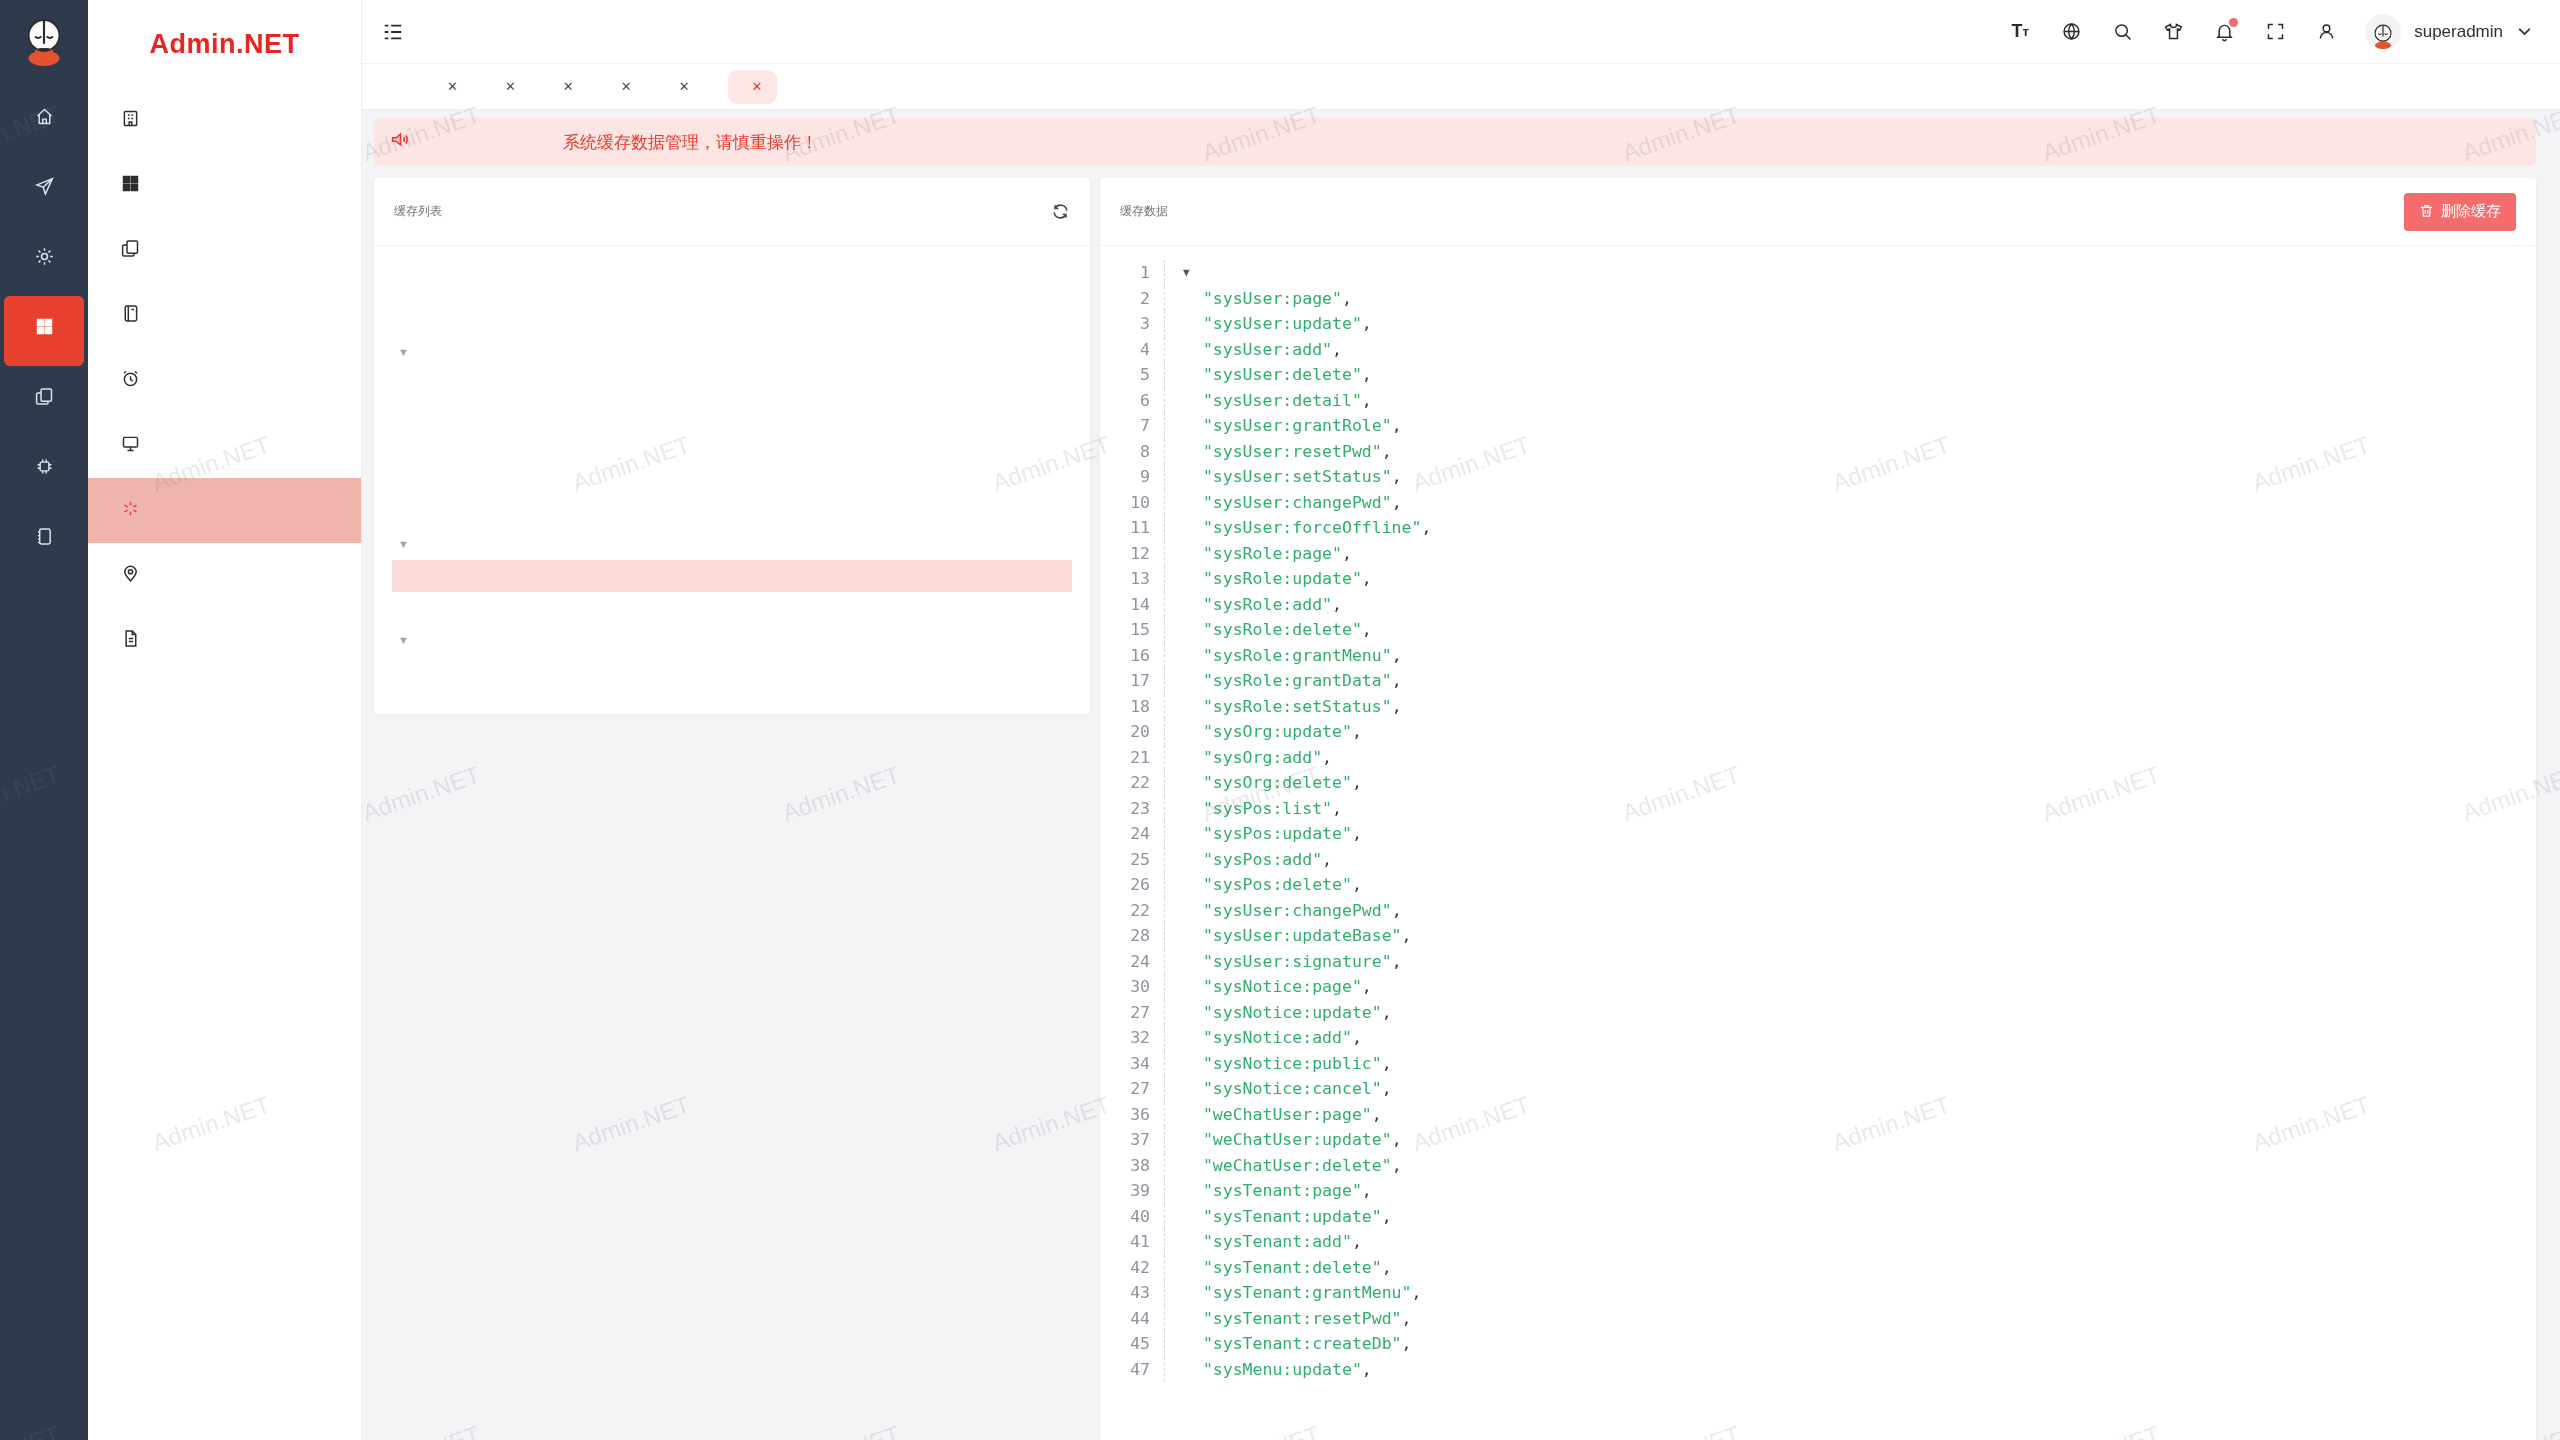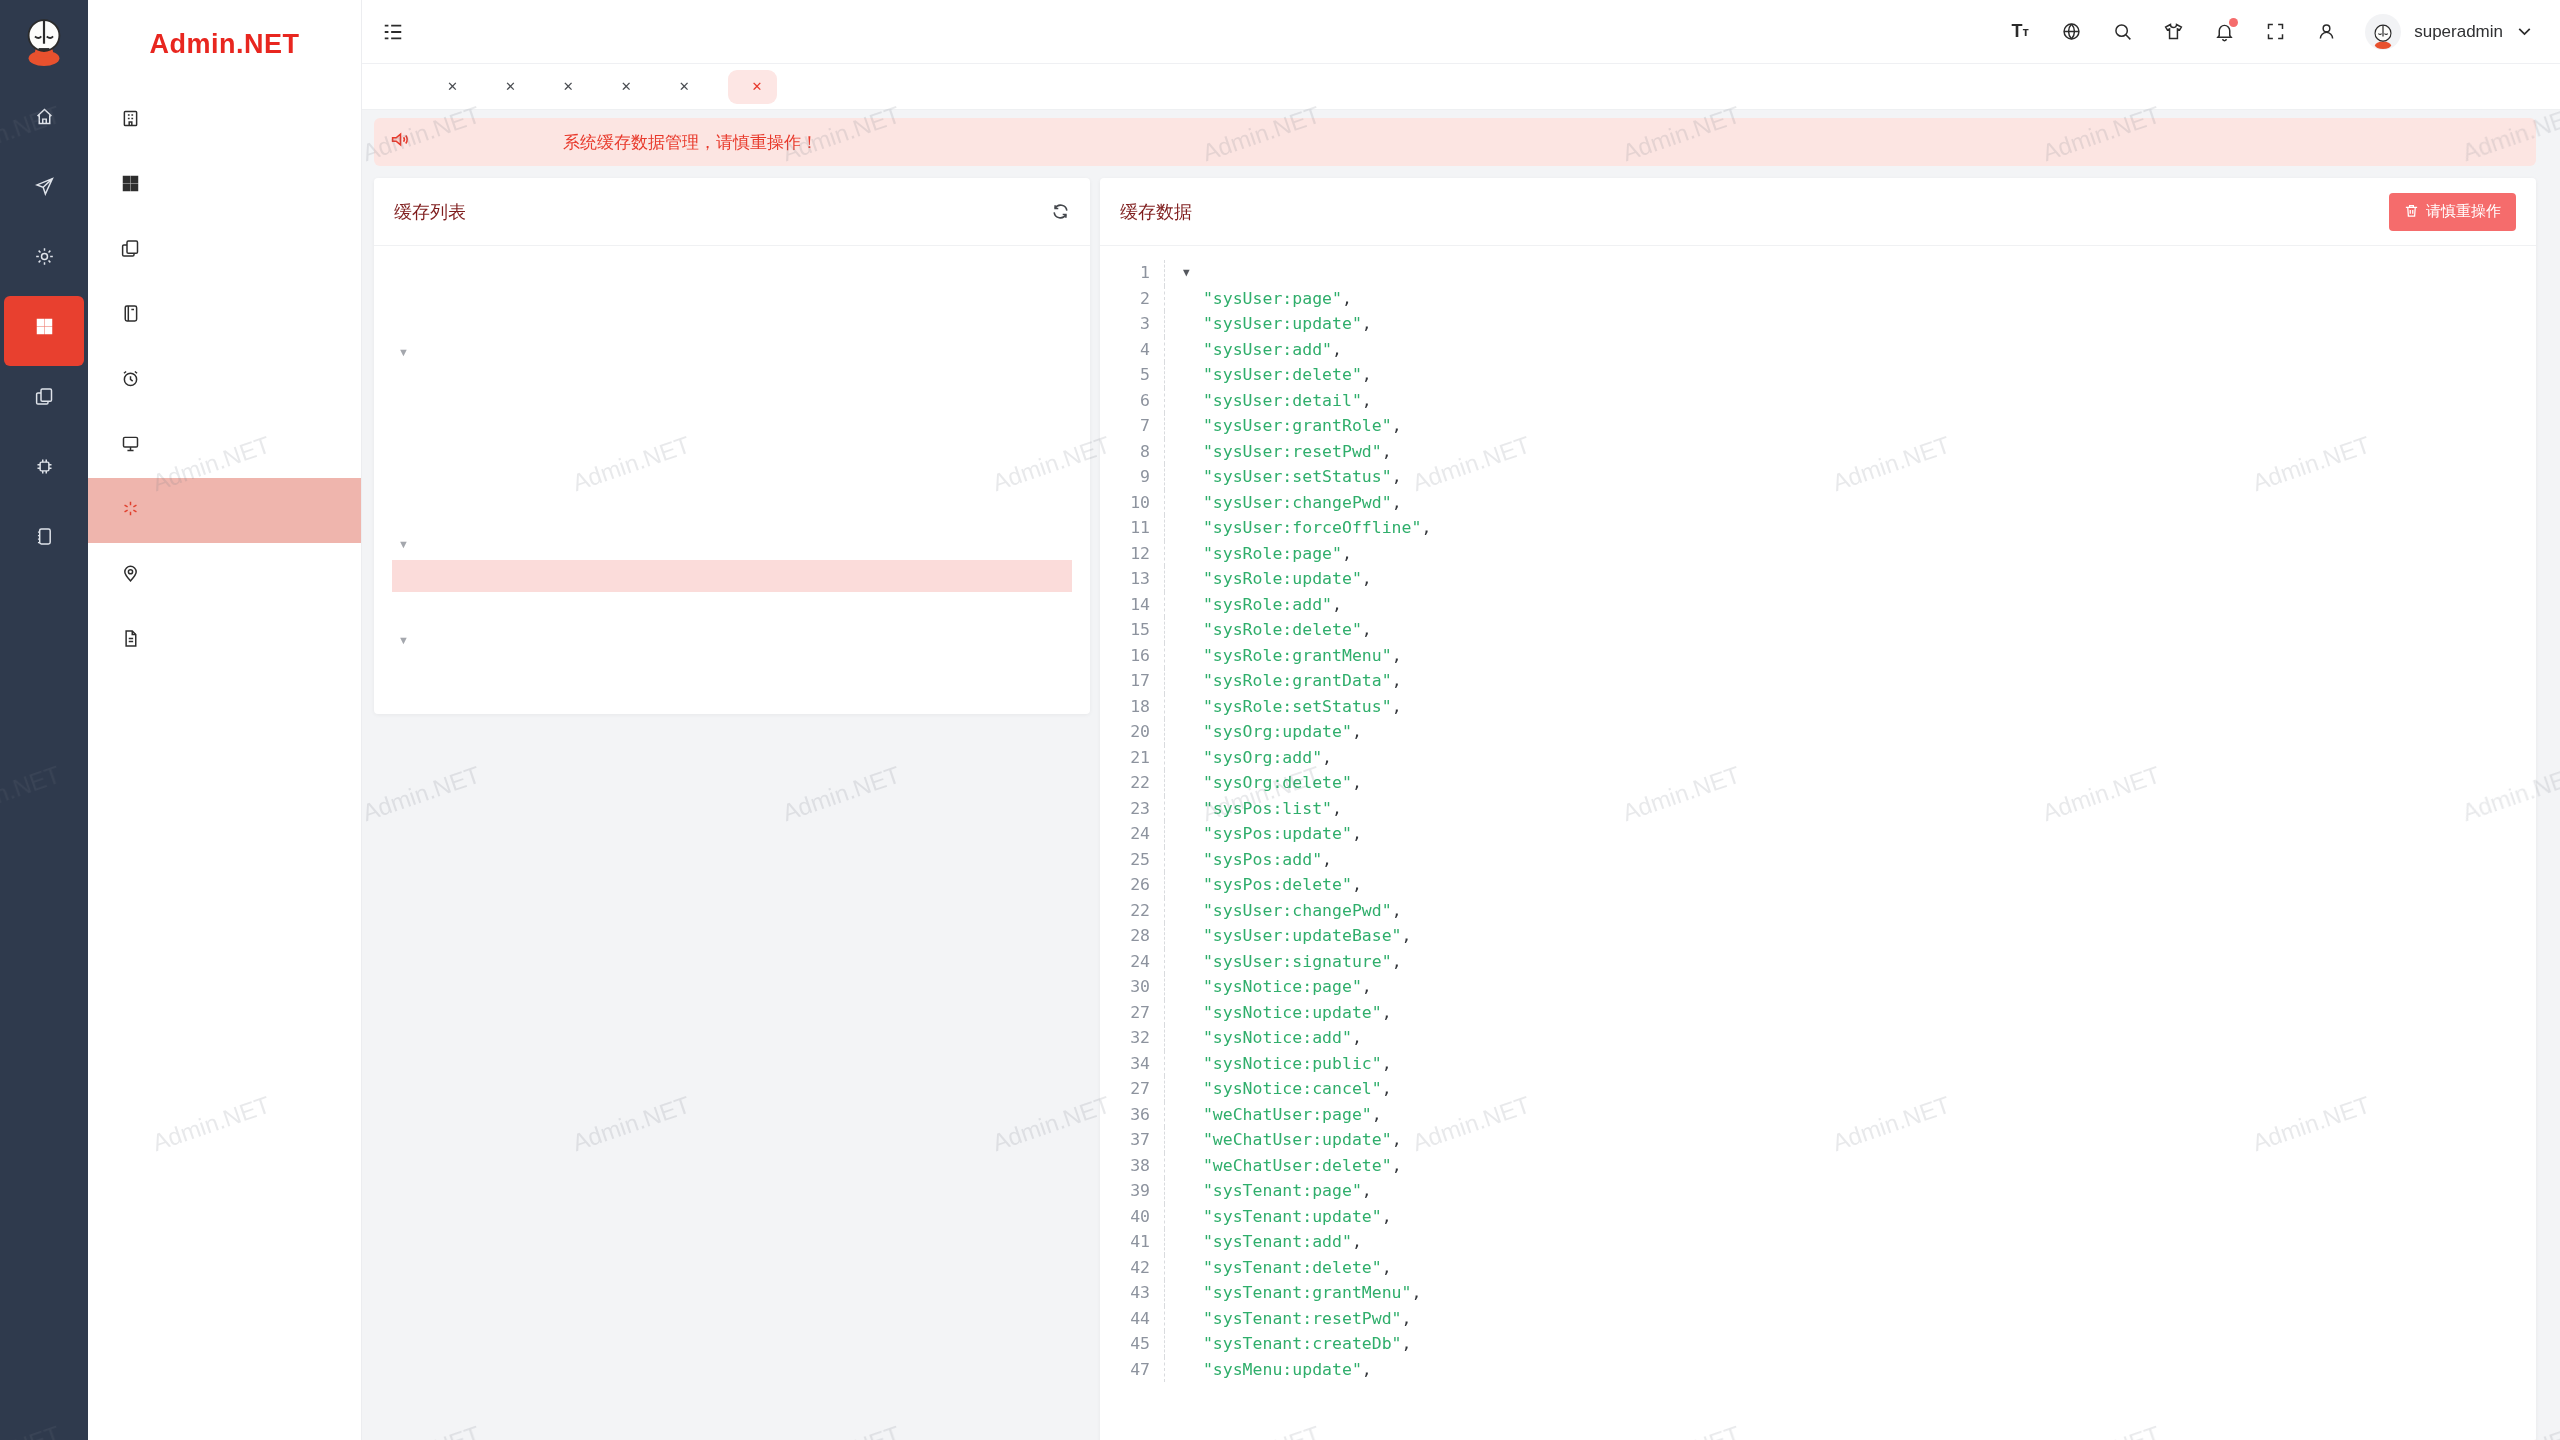--- a/index.html
+++ b/index.html
@@ -54,21 +54,21 @@
   
   .content { flex:1; background:#f3f4f6; min-height:0; }
   .alert { margin:8px 24px 0 12px; height:48px; background:#fce5e2; border-radius:6px;
            display:flex; align-items:center; padding:0 16px; color:#e8392b; font-size:17px; }
   .alert svg { width:21px; height:21px; flex:0 0 21px; }
   .alert-text { margin-left:152px; }
   .panels { display:flex; gap:10px; margin:12px 24px 0 12px; align-items:flex-start; }
   .card { background:#fff; border-radius:4px; box-shadow:0 1px 4px rgba(0,0,0,.05); }
   .card-head { height:68px; display:flex; align-items:center; justify-content:space-between;
                padding:0 20px; border-bottom:1px solid #f0f1f3; }
-  .card-title { font-size:18px; color:#7f1d1d; }
+  .card-title { font-size:12px; color:#737373; }
   .list-card { width:716px; flex:0 0 716px; height:536px; }
   .data-card { flex:1; height:1290px; overflow:hidden; }
   .refresh { cursor:pointer; display:flex; color:#43464b; }
   .refresh svg { width:19px; height:19px; }
 
   
   .tree { padding:26px 0 0 0; }
   .tree-row { height:32px; display:flex; align-items:center; margin:0 18px; position:relative;
               font-size:17px; color:#35383d; cursor:pointer; }
   .tree-row .caret { position:absolute; left:6px; top:50%; transform:translateY(-50%);
@@ -412,21 +412,21 @@
 
         <section class="card data-card">
           <div class="card-head">
             <span class="card-title">缓存数据</span>
             <button class="del-btn">
               <span>
                 <svg viewBox="0 0 24 24" fill="none" stroke="#fff" stroke-width="2">
                   <path d="M3 7h18M9 7V4h6v3M6 7l1 14h10l1-14M10 11v6M14 11v6"></path>
                 </svg>
               </span>
-              <span>请慎重操作</span>
+              <span>删除缓存</span>
             </button>
           </div>
           <div class="code" id="code">
               <div class="code-line">
                 <span class="ln">1</span>
                 <span class="lc"><span class="json-caret">▼</span><span></span></span>
               </div>
               <div class="code-line">
                 <span class="ln">2</span>
                 <span class="lc">&nbsp;&nbsp;<span class="str">"sysUser:page"</span>,</span>

